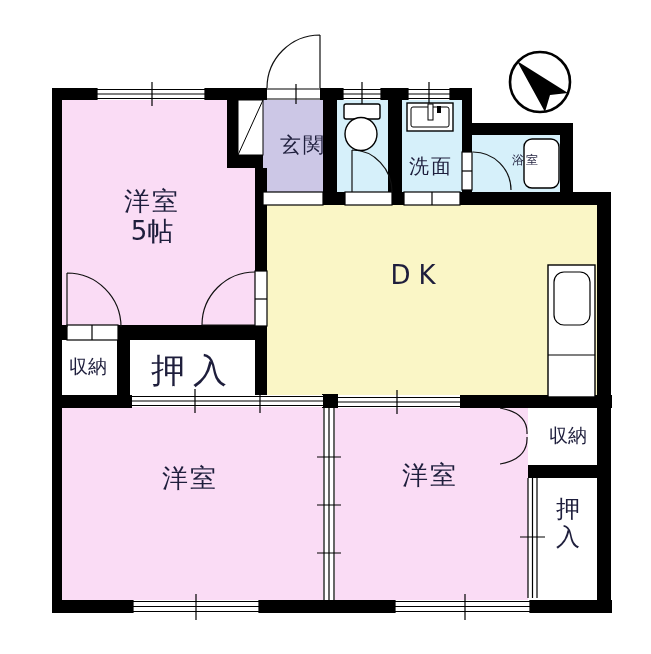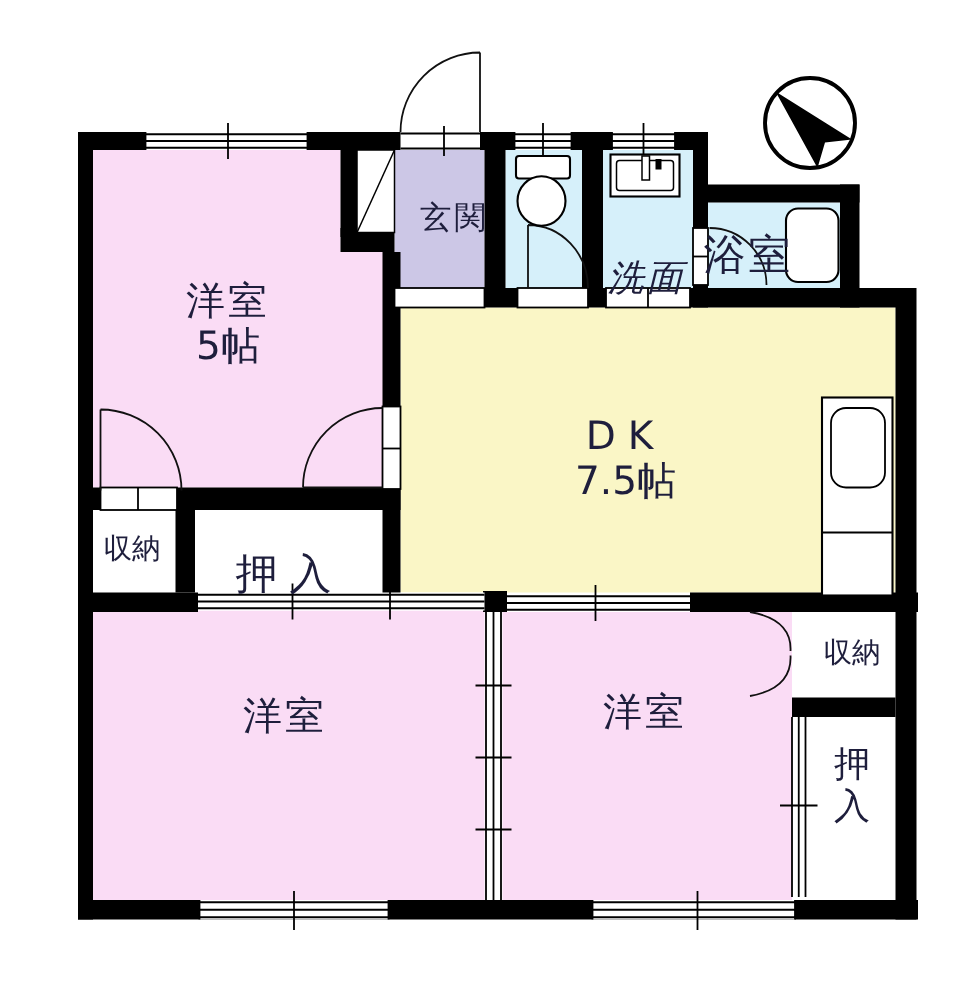--- a/index.html
+++ b/index.html
@@ -7,21 +7,21 @@
     position:relative; width:651px; height:654px; background:#fff; overflow:hidden;
     font-family:"DejaVu Sans","Liberation Sans",sans-serif;
   }
   #plan svg { position:absolute; left:0; top:0; pointer-events:none; }
   .lbl {
     position:absolute; color:var(--text,#1e1e3c); text-align:center;
     line-height:1.16; white-space:nowrap; font-weight:500;
   }
   .lbl div { display:block; }
   .ls2 { letter-spacing:2px; }
-  .ls8 { letter-spacing:8px;margin-top:16px; }
+  .ls8 { letter-spacing:8px; }
 </style>
 </head>
 <body>
 
 <div id="plan">
 
   <svg width="651" height="654" viewBox="0 0 651 654">
 
     <g>
       <path d="M62,100 H227 V168 H257 V325 H62 Z" style="fill:var(--pink)"></path>
@@ -171,30 +171,29 @@
     </g>
   </svg>
 
   <div class="lbl" style="left:90px; top:186px; width:124px; font-size:26px;">
     <div class="ls2">洋室</div>
     <div>5帖</div>
   </div>
 
   <div class="lbl ls2" style="left:263px; top:133px; width:80px; font-size:21px;">玄関</div>
 
-  <div class="lbl ls2" style="left:400px; top:172px; width:62px; font-size:24px;font-style:italic;">洗面</div>
-
-  <div class="lbl ls2" style="left:469px; top:154px; width:58px; font-size:28px;text-align:center;">浴室</div>
+  <div class="lbl ls2" style="left:400px; top:155px; width:62px; font-size:20px;">洗面</div>
+
+  <div class="lbl ls2" style="left:497px; top:154px; width:58px; font-size:12px;text-align:center;">浴室</div>
 
   <div class="lbl" style="left:352px; top:260px; width:130px; font-size:26px;">
     <div class="ls8">DK</div>
-    <div>7.5帖</div>
-  </div>
-
-  <div class="lbl ls8" style="left:127px; top:351px; width:132px; font-size:28px;">押入</div>
+  </div>
+
+  <div class="lbl ls8" style="left:127px; top:351px; width:132px; font-size:34px;">押入</div>
 
   <div class="lbl" style="left:58px; top:355px; width:60px; font-size:19px;">収納</div>
 
   <div class="lbl" style="left:127px; top:463px; width:126px; font-size:26px;">
     <div class="ls2">洋室</div>
   </div>
 
   <div class="lbl" style="left:362px; top:460px; width:136px; font-size:26px;">
     <div class="ls2">洋室</div>
   </div>

